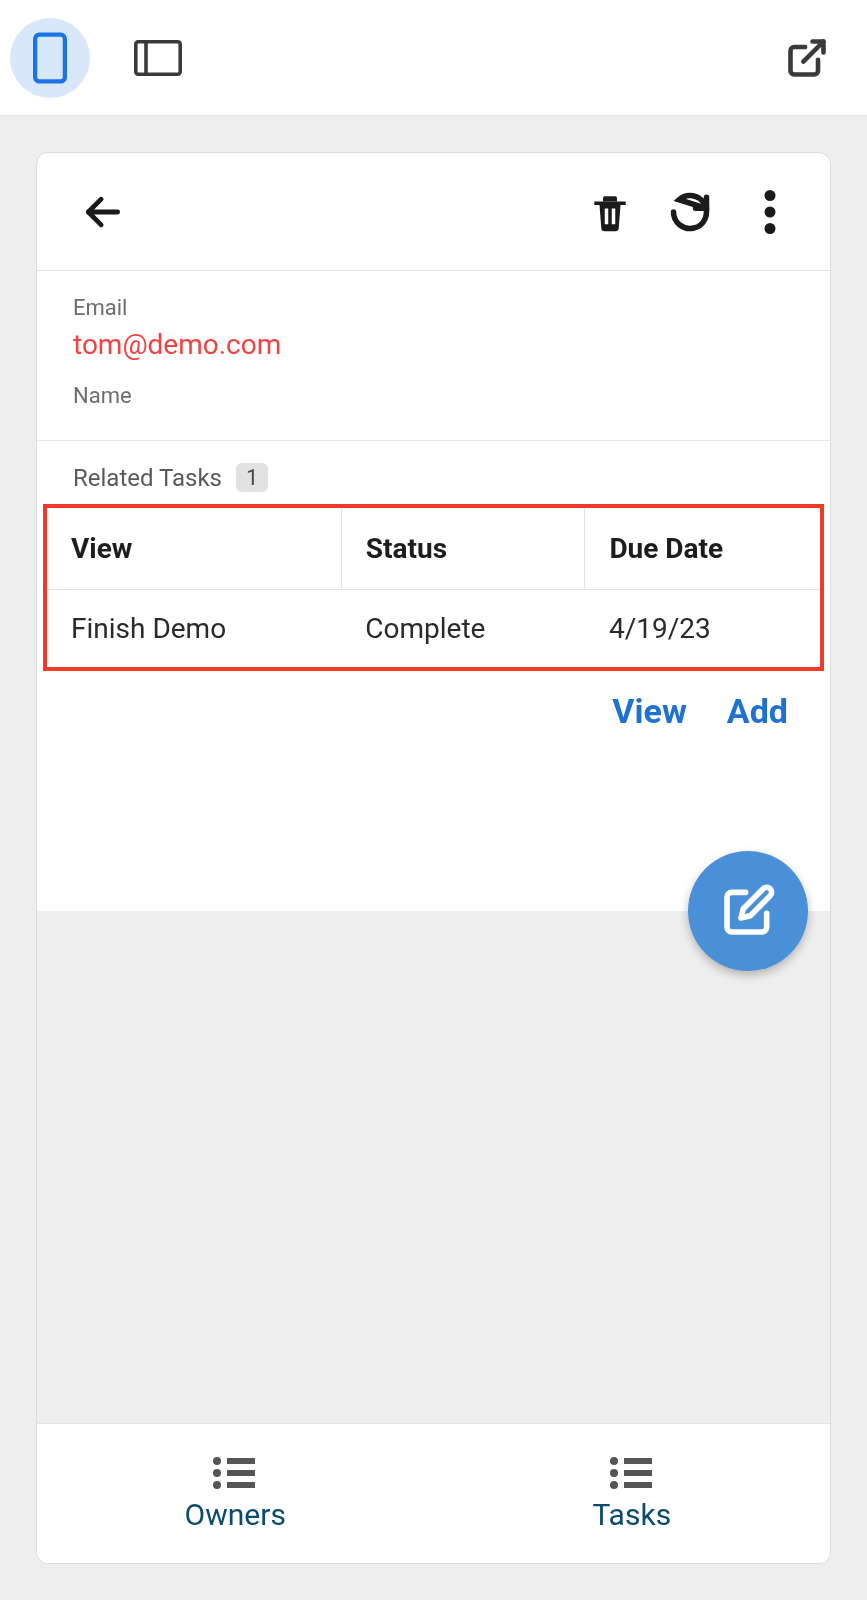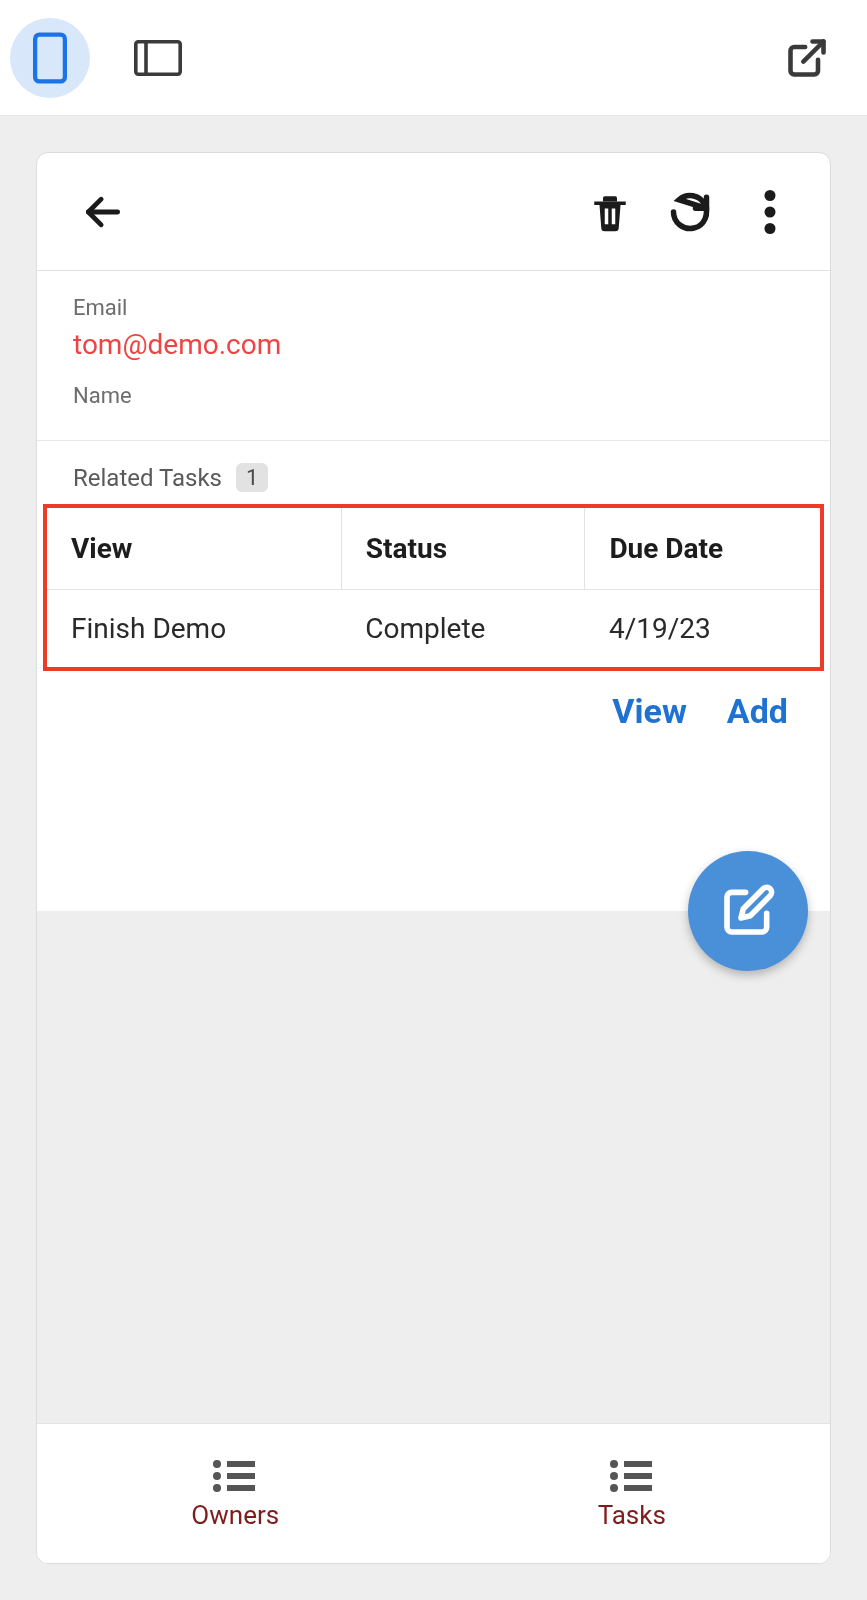--- a/index.html
+++ b/index.html
@@ -150,22 +150,22 @@
     border-top: 1px solid #e3e3e3;
     display: flex;
   }
   .bottom-nav .navitem {
     flex: 1;
     display: flex;
     flex-direction: column;
     align-items: center;
     justify-content: center;
     gap: 6px;
-    color: #7f1d1d;
-    font-size: 26px;
+    color: #0c4a6e;
+    font-size: 30px;
     cursor: pointer;
   }
 
   
   .arrow-overlay {
     position: absolute;
     left: 18px;
     top: 394px;
     pointer-events: none;
   }

